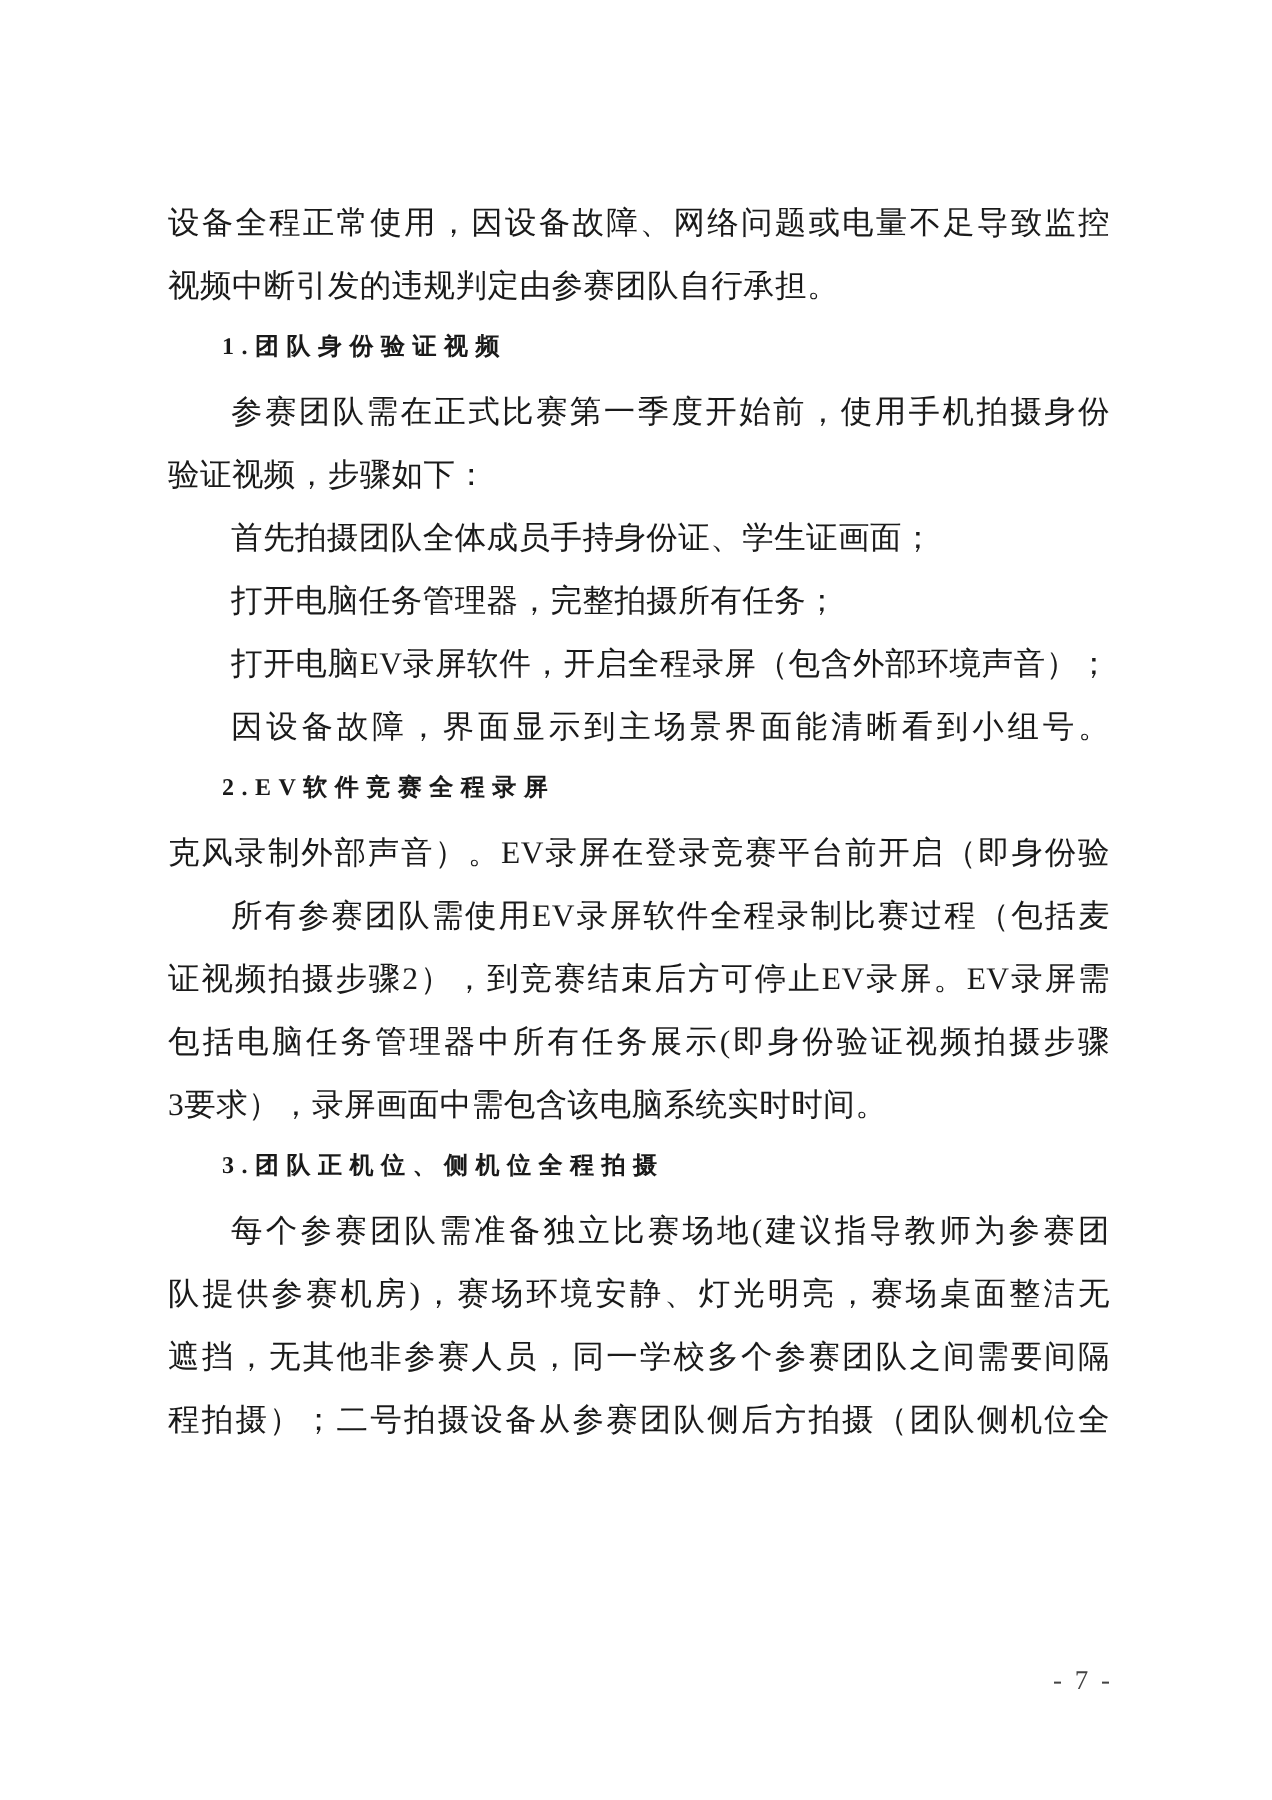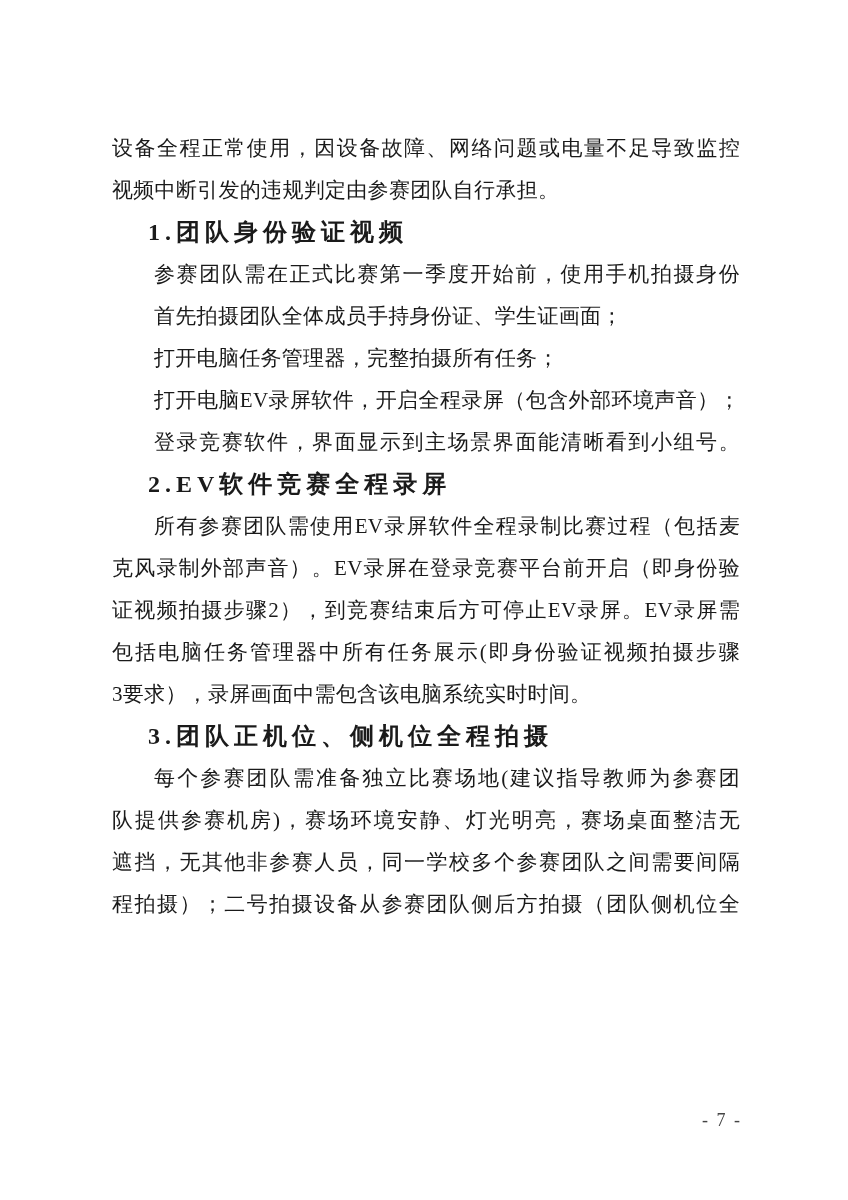--- a/index.html
+++ b/index.html
@@ -36,21 +36,21 @@
     text-align: justify;
     text-align-last: justify;
     text-justify: inter-character;
   }
   .line.indent {
     text-indent: 42px;
     font-family: Liberation Serif, serif;
   }
   .line.heading {
     font-weight: bold;
-    font-size: 24px;
+    font-size: 16px;
     letter-spacing: 5px;
     padding-left: 36px;
     color: var(--ink, #111111);
     font-family: Liberation Serif, serif;
   }
   .footer {
     position: absolute;
     left: 112px;
     top: 1106px;
     width: 630px;
@@ -63,27 +63,28 @@
 </style>
 </head>
 <body>
 
 <div class="page">
   <main class="text-block">
     <div class="line stretch">设备全程正常使用，因设备故障、网络问题或电量不足导致监控</div>
     <div class="line">视频中断引发的违规判定由参赛团队自行承担。</div>
     <h2 class="line heading">1.团队身份验证视频</h2>
     <div class="line indent stretch">参赛团队需在正式比赛第一季度开始前，使用手机拍摄身份</div>
+    <div class="line">验证视频，步骤如下：</div>
     <div class="line indent">首先拍摄团队全体成员手持身份证、学生证画面；</div>
     <div class="line indent">打开电脑任务管理器，完整拍摄所有任务；</div>
     <div class="line indent stretch">打开电脑EV录屏软件，开启全程录屏（包含外部环境声音）；</div>
-    <div class="line indent stretch">登录竞赛软件，界面显示到主场景界面能清晰看到小组号。</div>
+    <div class="line indent stretch">因设备故障，界面显示到主场景界面能清晰看到小组号。</div>
     <h2 class="line heading">2.EV软件竞赛全程录屏</h2>
+    <div class="line stretch">克风录制外部声音）。EV录屏在登录竞赛平台前开启（即身份验</div>
     <div class="line indent stretch">所有参赛团队需使用EV录屏软件全程录制比赛过程（包括麦</div>
-    <div class="line stretch">克风录制外部声音）。EV录屏在登录竞赛平台前开启（即身份验</div>
     <div class="line stretch">证视频拍摄步骤2），到竞赛结束后方可停止EV录屏。EV录屏需</div>
     <div class="line stretch">包括电脑任务管理器中所有任务展示(即身份验证视频拍摄步骤</div>
     <div class="line">3要求），录屏画面中需包含该电脑系统实时时间。</div>
     <h2 class="line heading">3.团队正机位、侧机位全程拍摄</h2>
     <div class="line indent stretch">每个参赛团队需准备独立比赛场地(建议指导教师为参赛团</div>
     <div class="line stretch">队提供参赛机房)，赛场环境安静、灯光明亮，赛场桌面整洁无</div>
     <div class="line stretch">遮挡，无其他非参赛人员，同一学校多个参赛团队之间需要间隔</div>
     <div class="line stretch">程拍摄）；二号拍摄设备从参赛团队侧后方拍摄（团队侧机位全</div>
   </main>
 

